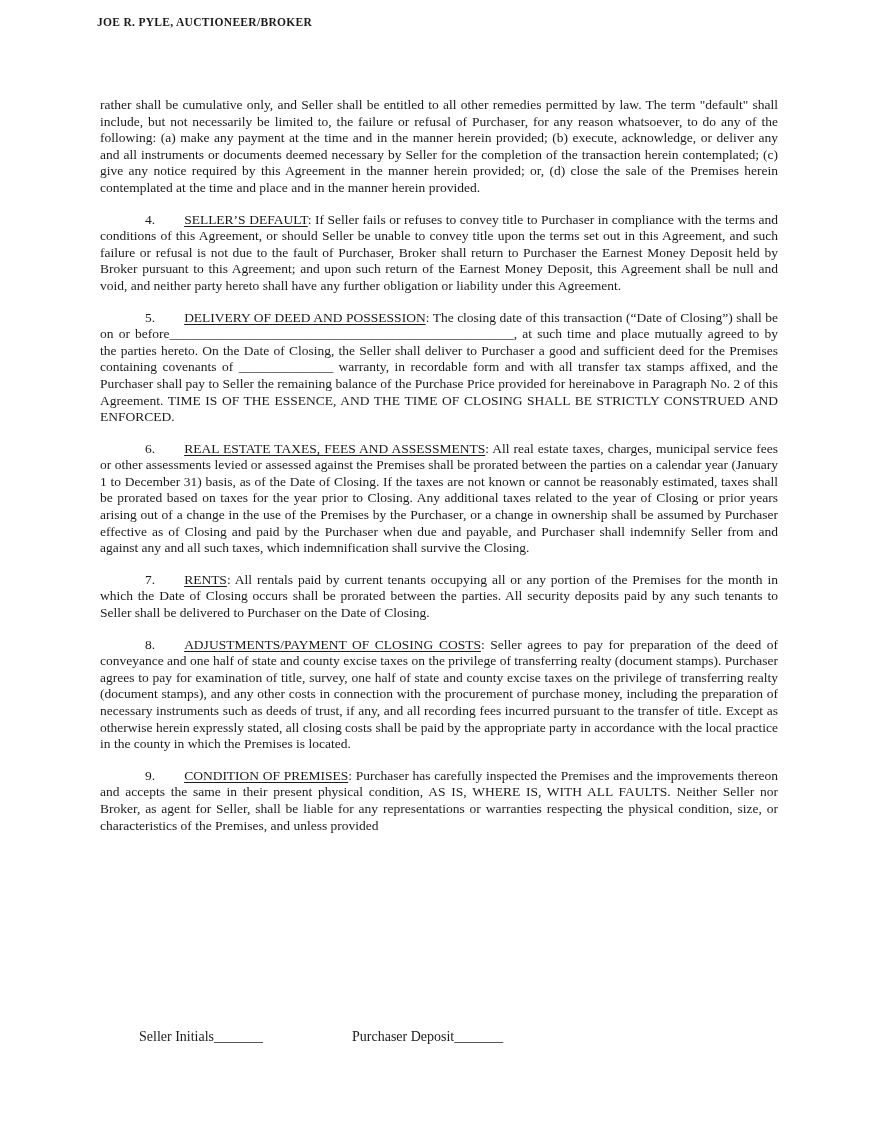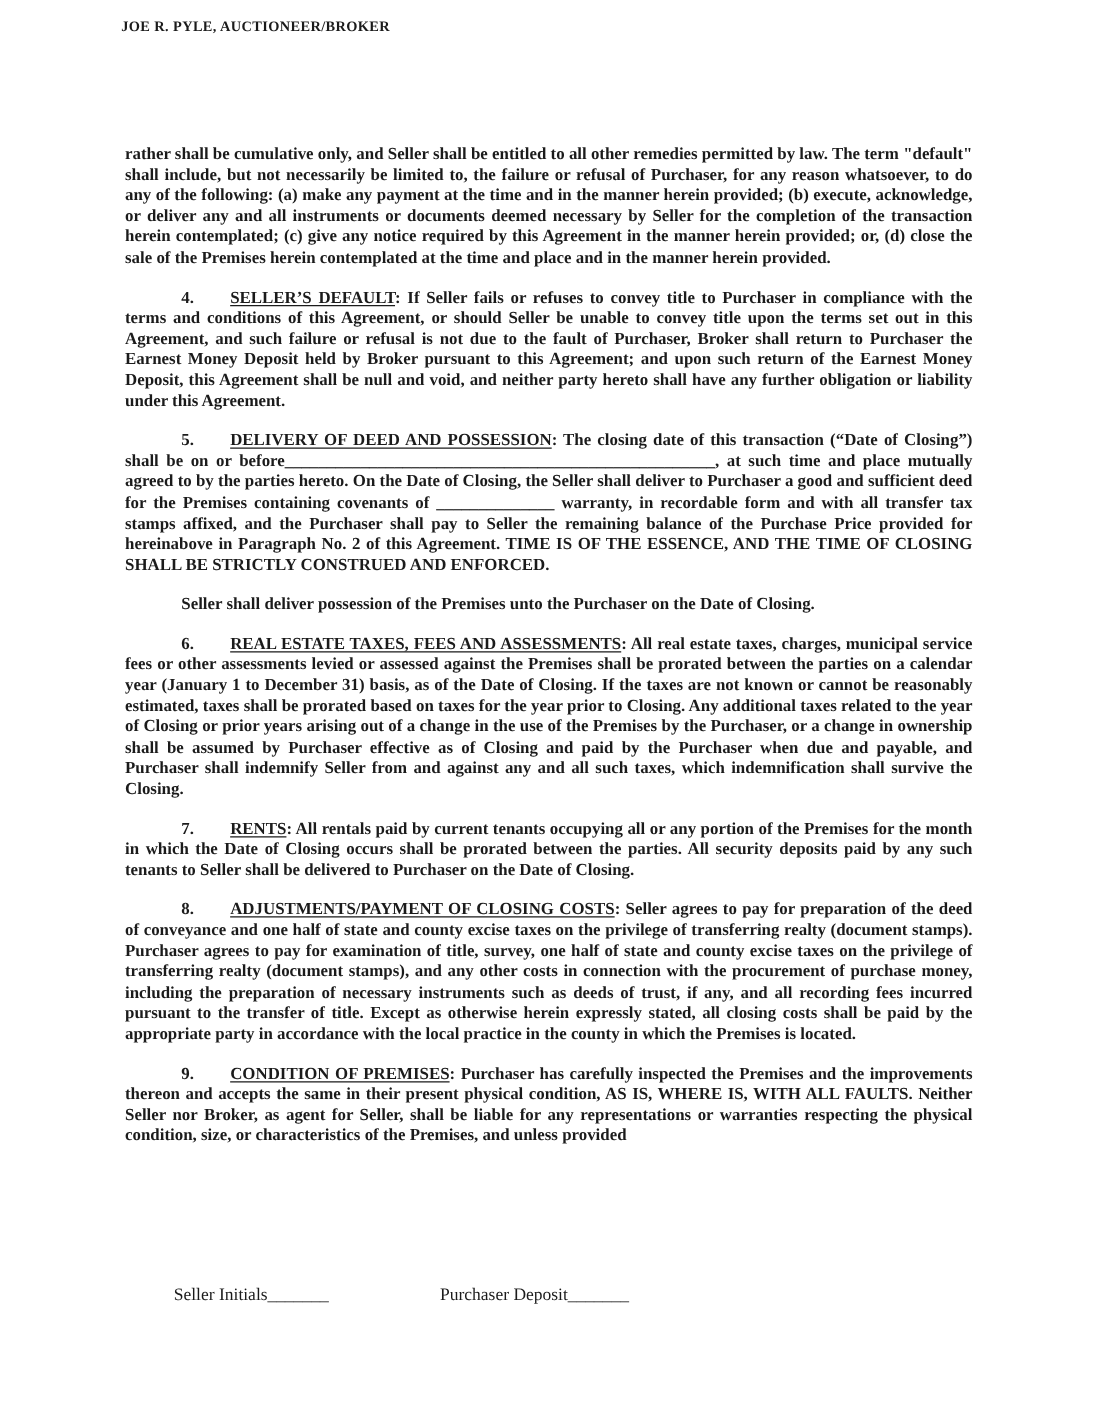--- a/index.html
+++ b/index.html
@@ -17,23 +17,22 @@
     left: 97px;
     top: 16px;
     font-size: 11.5px;
     font-weight: bold;
     letter-spacing: 0.3px;
     white-space: nowrap;
   }
   .content {
     position: absolute;
     left: 100px;
-    top: 115px;
+    top: 97px;
     width: 678px;
-    font-weight: bold;
   }
   .para {
     margin: 0 0 15px 0;
     font-size: 13.5px;
     line-height: 16.6px;
     text-align: justify;
   }
   .tab-a { display: inline-block; width: 45px; }
   .tab-b { display: inline-block; width: 29px; }
   .sec-heading {
@@ -58,21 +57,20 @@
   <div class="doc-header">JOE R. PYLE, AUCTIONEER/BROKER</div>
 
   <div class="content">
 
     <p class="para">rather shall be cumulative only, and Seller shall be entitled to all other remedies permitted by law. The term "default" shall include, but not necessarily be limited to, the failure or refusal of Purchaser, for any reason whatsoever, to do any of the following: (a) make any payment at the time and in the manner herein provided; (b) execute, acknowledge, or deliver any and all instruments or documents deemed necessary by Seller for the completion of the transaction herein contemplated; (c) give any notice required by this Agreement in the manner herein provided; or, (d) close the sale of the Premises herein contemplated at the time and place and in the manner herein provided.</p>
 
     <p class="para"><span class="tab-a"></span><span>4.</span><span class="tab-b"></span><span class="sec-heading">SELLER’S DEFAULT</span><span>: If Seller fails or refuses to convey title to Purchaser in compliance with the terms and conditions of this Agreement, or should Seller be unable to convey title upon the terms set out in this Agreement, and such failure or refusal is not due to the fault of Purchaser, Broker shall return to Purchaser the Earnest Money Deposit held by Broker pursuant to this Agreement; and upon such return of the Earnest Money Deposit, this Agreement shall be null and void, and neither party hereto shall have any further obligation or liability under this Agreement.</span></p>
 
     <p class="para"><span class="tab-a"></span><span>5.</span><span class="tab-b"></span><span class="sec-heading">DELIVERY OF DEED AND POSSESSION</span><span>: The closing date of this transaction (“Date of Closing”) shall be on or before___________________________________________________, at such time and place mutually agreed to by the parties hereto. On the Date of Closing, the Seller shall deliver to Purchaser a good and sufficient deed for the Premises containing covenants of ______________ warranty, in recordable form and with all transfer tax stamps affixed, and the Purchaser shall pay to Seller the remaining balance of the Purchase Price provided for hereinabove in Paragraph No. 2 of this Agreement. TIME IS OF THE ESSENCE, AND THE TIME OF CLOSING SHALL BE STRICTLY CONSTRUED AND ENFORCED.</span></p>
 
-    <p class="para"><span class="tab-a"></span><span>Seller shall deliver possession of the Premises unto the Purchaser on the Date of Closing.</span></p>
 
     <p class="para"><span class="tab-a"></span><span>6.</span><span class="tab-b"></span><span class="sec-heading">REAL ESTATE TAXES, FEES AND ASSESSMENTS</span><span>: All real estate taxes, charges, municipal service fees or other assessments levied or assessed against the Premises shall be prorated between the parties on a calendar year (January 1 to December 31) basis, as of the Date of Closing. If the taxes are not known or cannot be reasonably estimated, taxes shall be prorated based on taxes for the year prior to Closing. Any additional taxes related to the year of Closing or prior years arising out of a change in the use of the Premises by the Purchaser, or a change in ownership shall be assumed by Purchaser effective as of Closing and paid by the Purchaser when due and payable, and Purchaser shall indemnify Seller from and against any and all such taxes, which indemnification shall survive the Closing.</span></p>
 
     <p class="para"><span class="tab-a"></span><span>7.</span><span class="tab-b"></span><span class="sec-heading">RENTS</span><span>: All rentals paid by current tenants occupying all or any portion of the Premises for the month in which the Date of Closing occurs shall be prorated between the parties. All security deposits paid by any such tenants to Seller shall be delivered to Purchaser on the Date of Closing.</span></p>
 
     <p class="para"><span class="tab-a"></span><span>8.</span><span class="tab-b"></span><span class="sec-heading">ADJUSTMENTS/PAYMENT OF CLOSING COSTS</span><span>: Seller agrees to pay for preparation of the deed of conveyance and one half of state and county excise taxes on the privilege of transferring realty (document stamps). Purchaser agrees to pay for examination of title, survey, one half of state and county excise taxes on the privilege of transferring realty (document stamps), and any other costs in connection with the procurement of purchase money, including the preparation of necessary instruments such as deeds of trust, if any, and all recording fees incurred pursuant to the transfer of title. Except as otherwise herein expressly stated, all closing costs shall be paid by the appropriate party in accordance with the local practice in the county in which the Premises is located.</span></p>
 
     <p class="para"><span class="tab-a"></span><span>9.</span><span class="tab-b"></span><span class="sec-heading">CONDITION OF PREMISES</span><span>: Purchaser has carefully inspected the Premises and the improvements thereon and accepts the same in their present physical condition, AS IS, WHERE IS, WITH ALL FAULTS. Neither Seller nor Broker, as agent for Seller, shall be liable for any representations or warranties respecting the physical condition, size, or characteristics of the Premises, and unless provided</span></p>
 
   </div>

